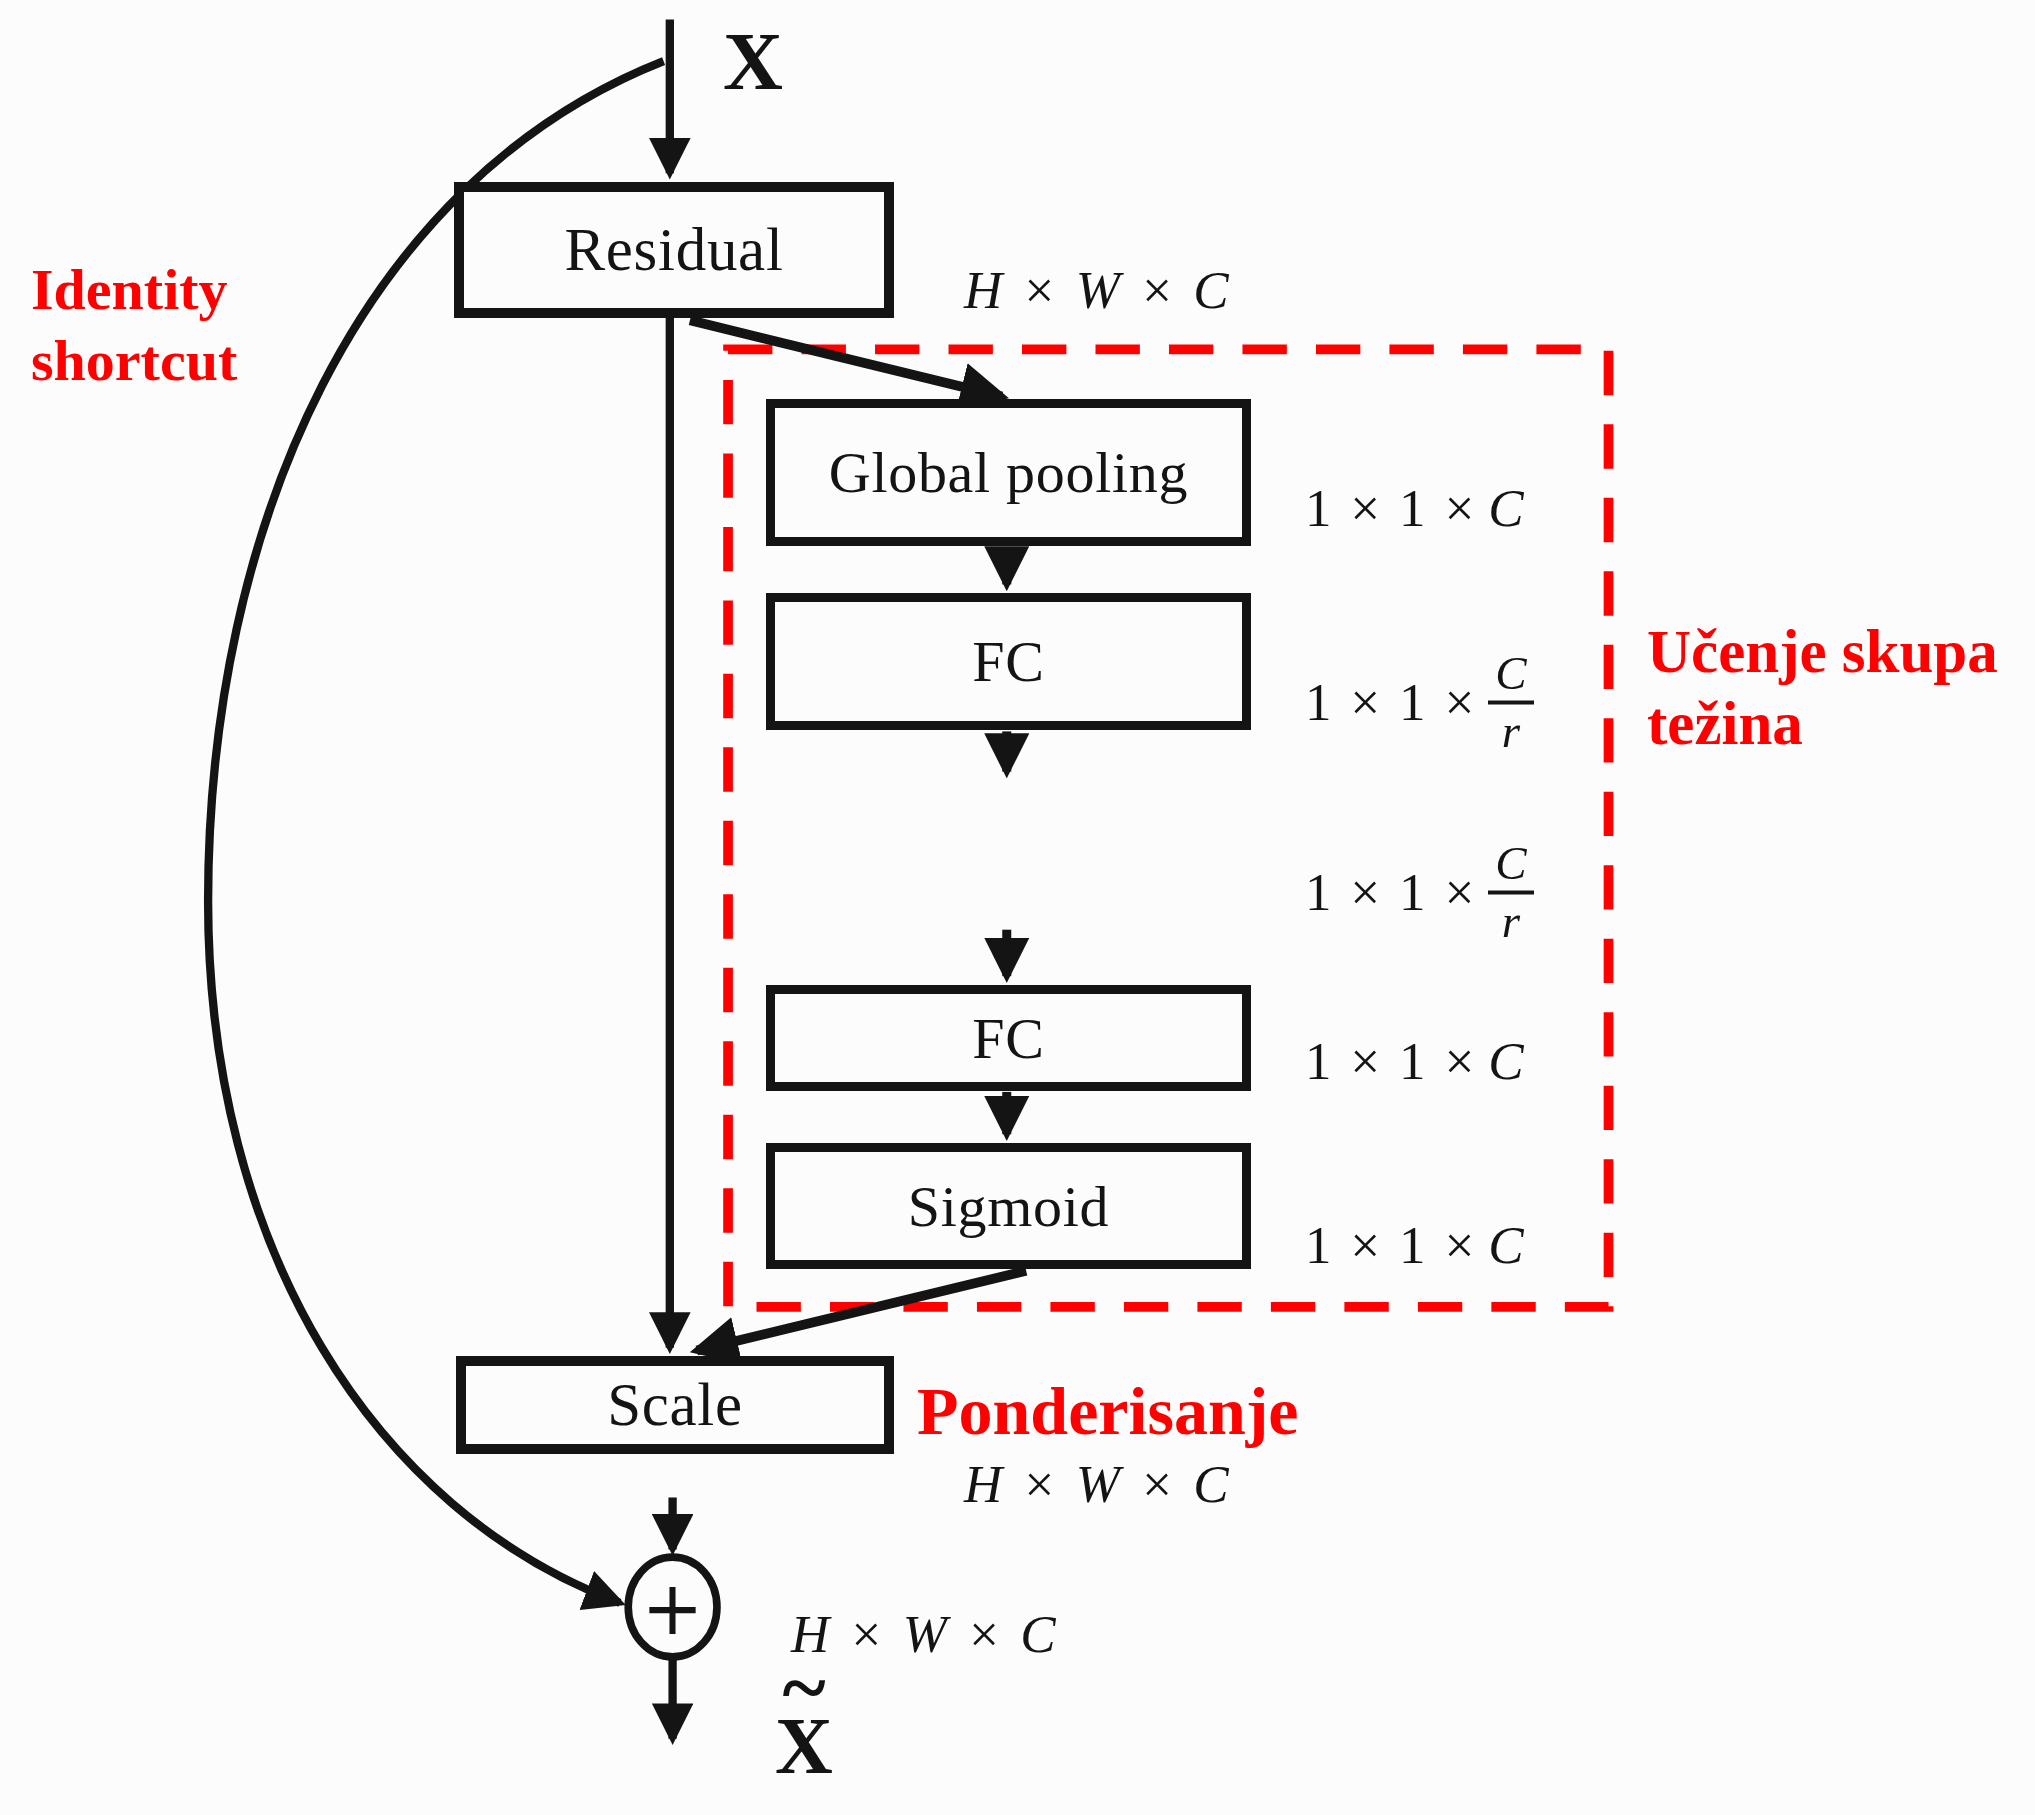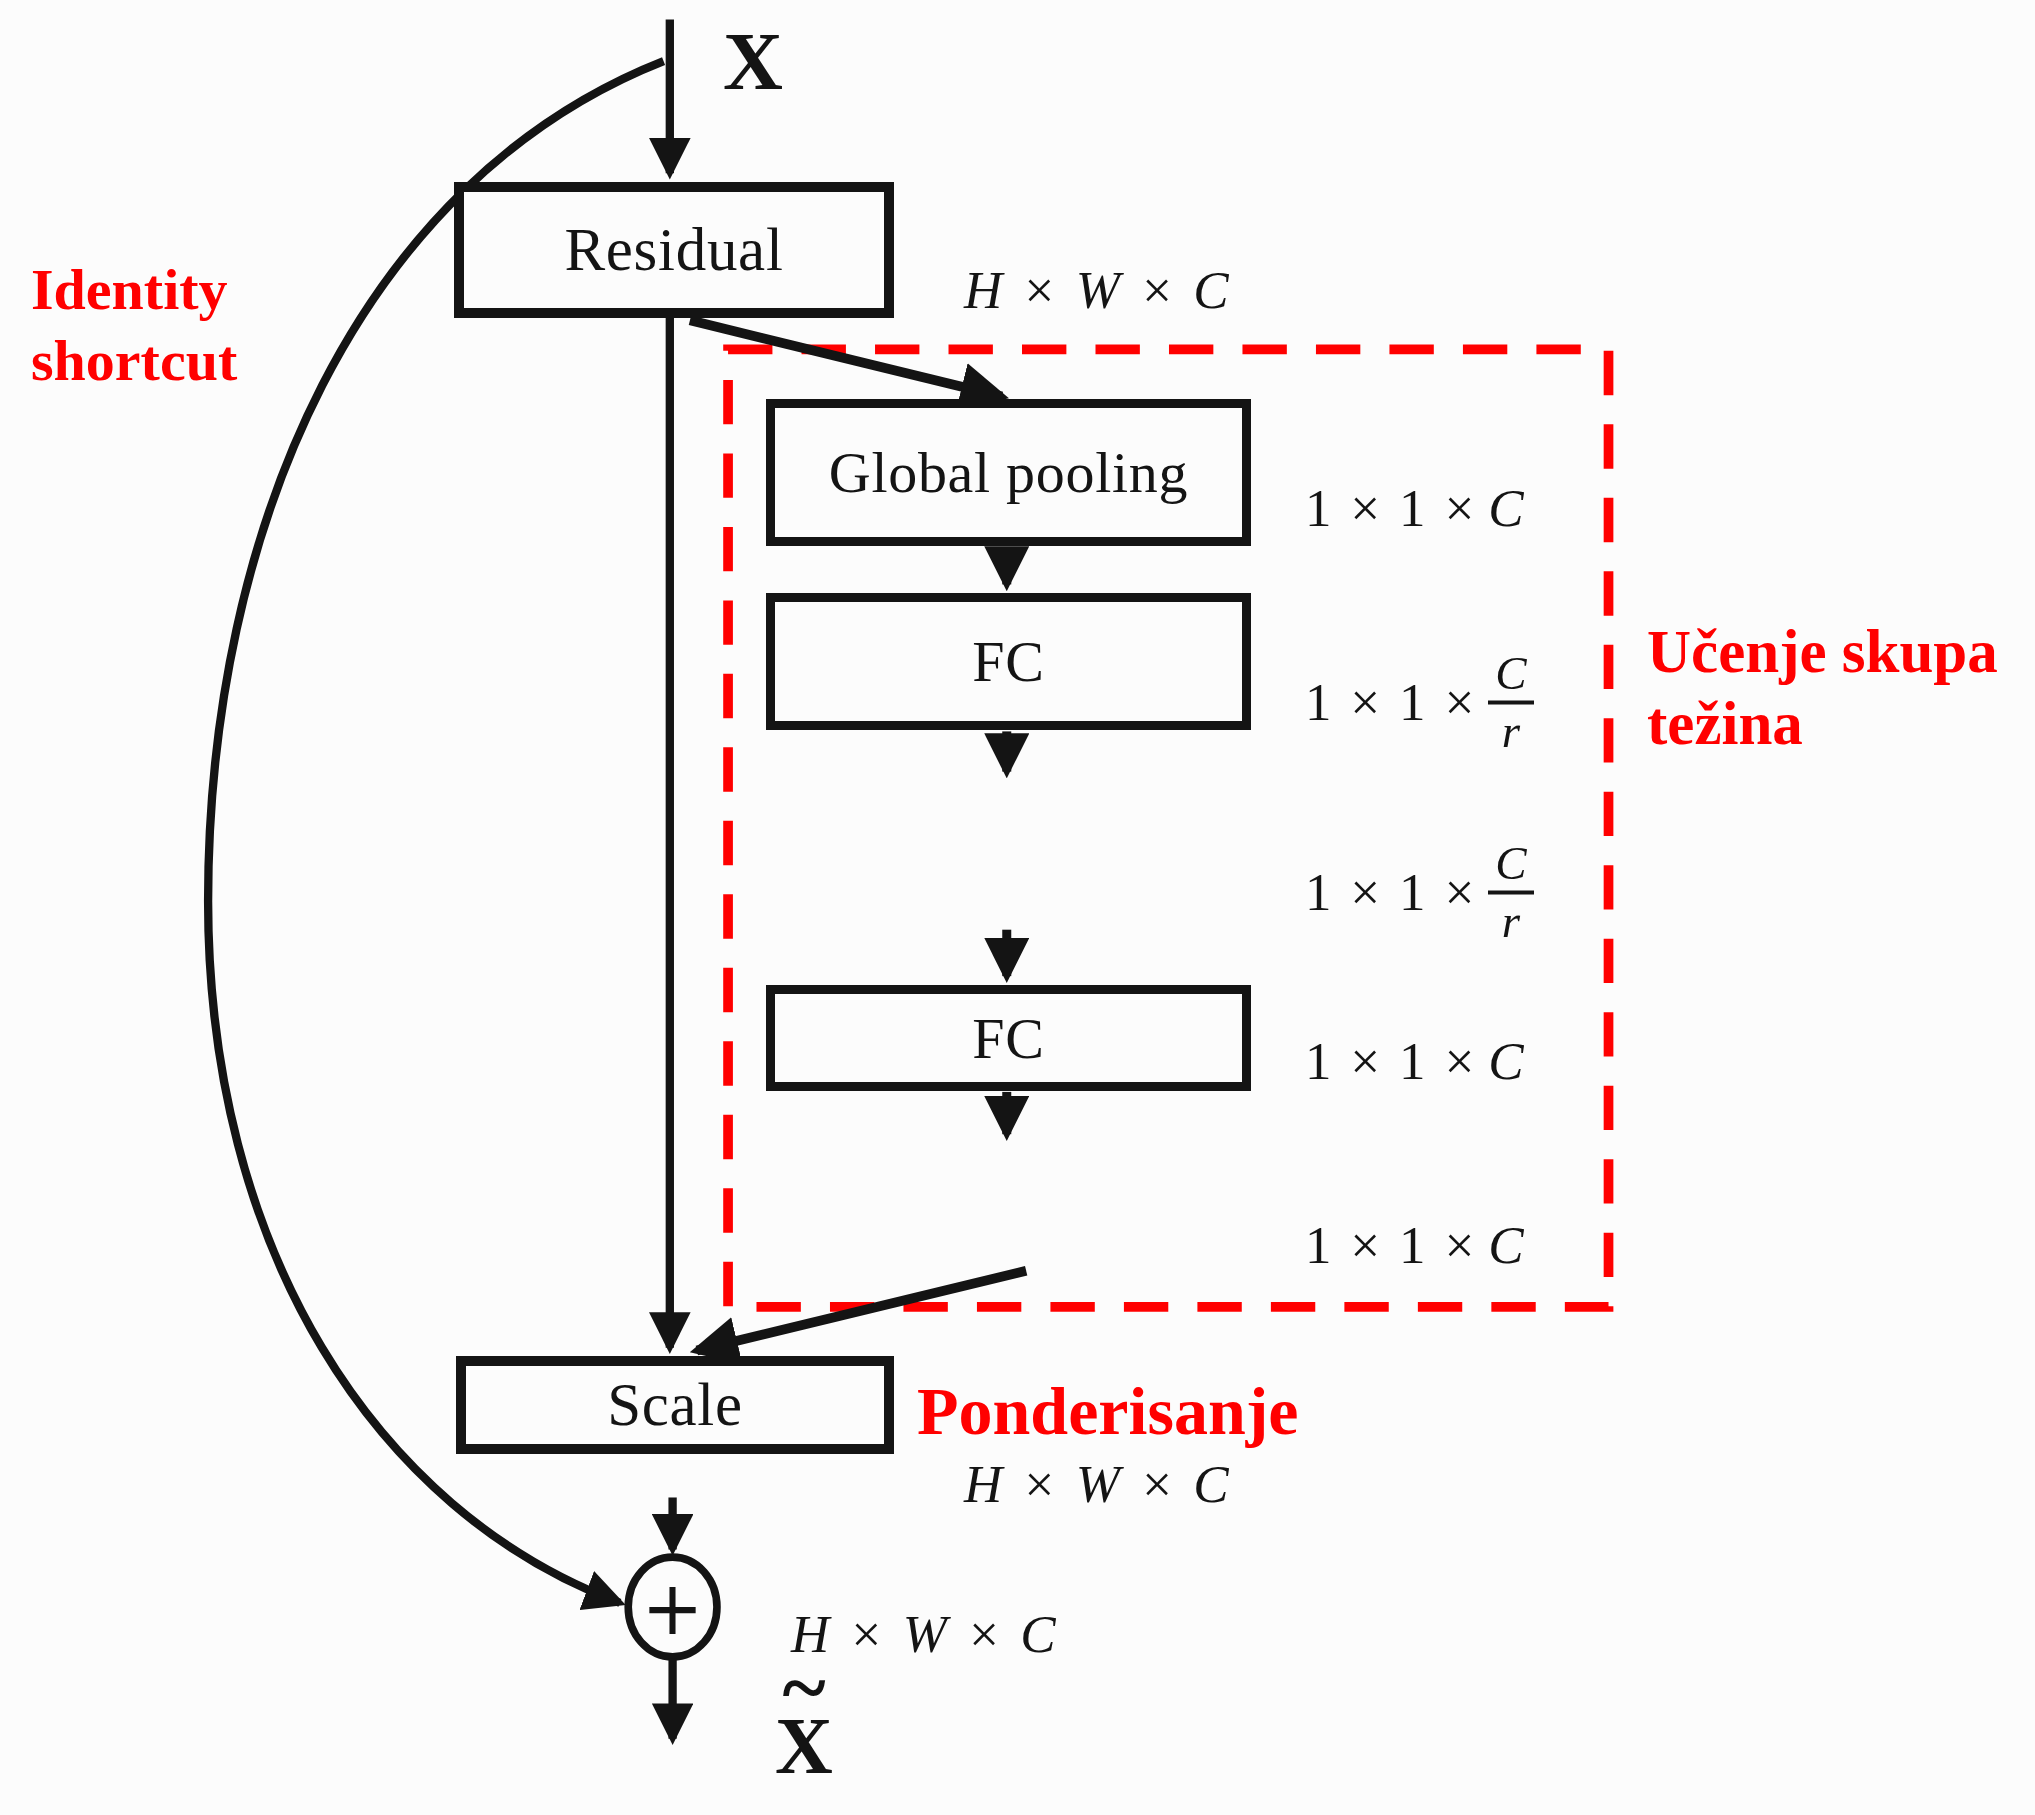--- a/index.html
+++ b/index.html
@@ -124,20 +124,23 @@
 
   <div class="box" style="left:766px;top:593px;width:485px;height:137px;">
     <span class="nodelabel">FC</span>
   </div>
 
 
   <div class="box" style="left:766px;top:985px;width:485px;height:106px;">
     <span class="nodelabel">FC</span>
   </div>
 
+  <div class="box" style="left:766px;top:1143px;width:485px;height:126px;">
+    <span class="nodelabel">Sigmoid</span>
+  </div>
 
   <div class="box thick" style="left:456px;top:1356px;width:438px;height:98px;">
     <span class="nodelabel big">Scale</span>
   </div>
 
   <div id="input-x" class="biglbl">X</div>
 
   <div id="output-x">
     <span class="tilde">~</span>
     <span class="base">X</span>

